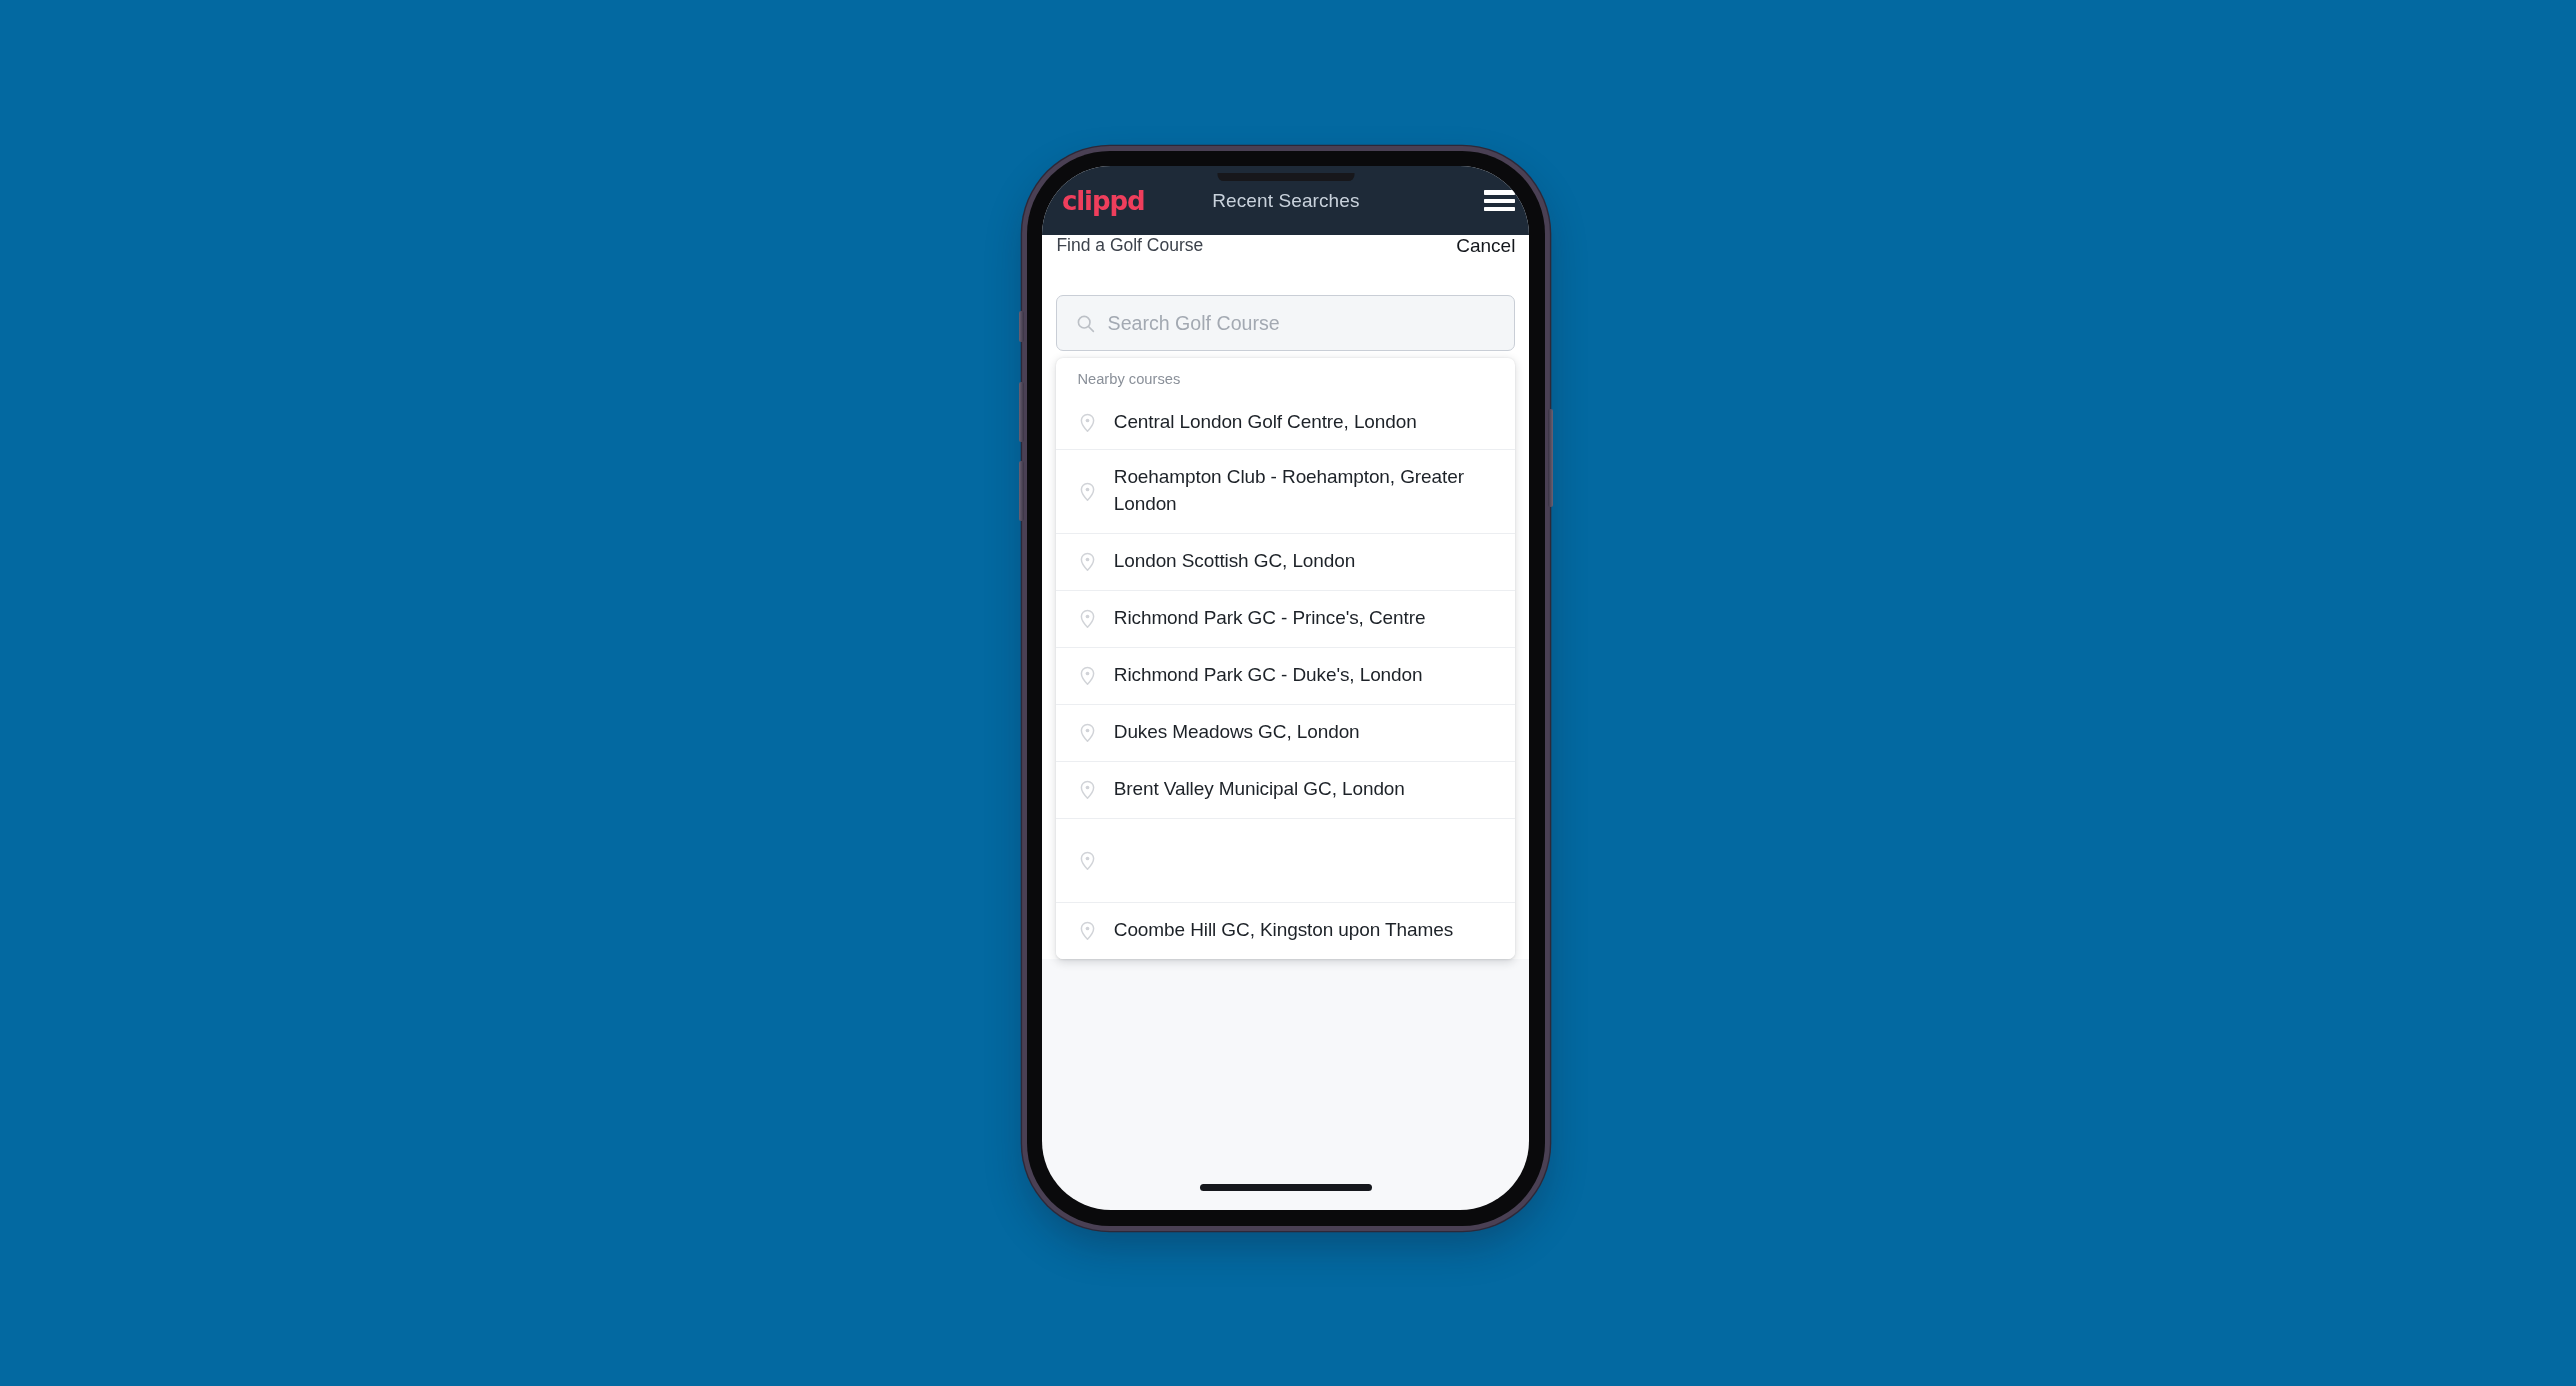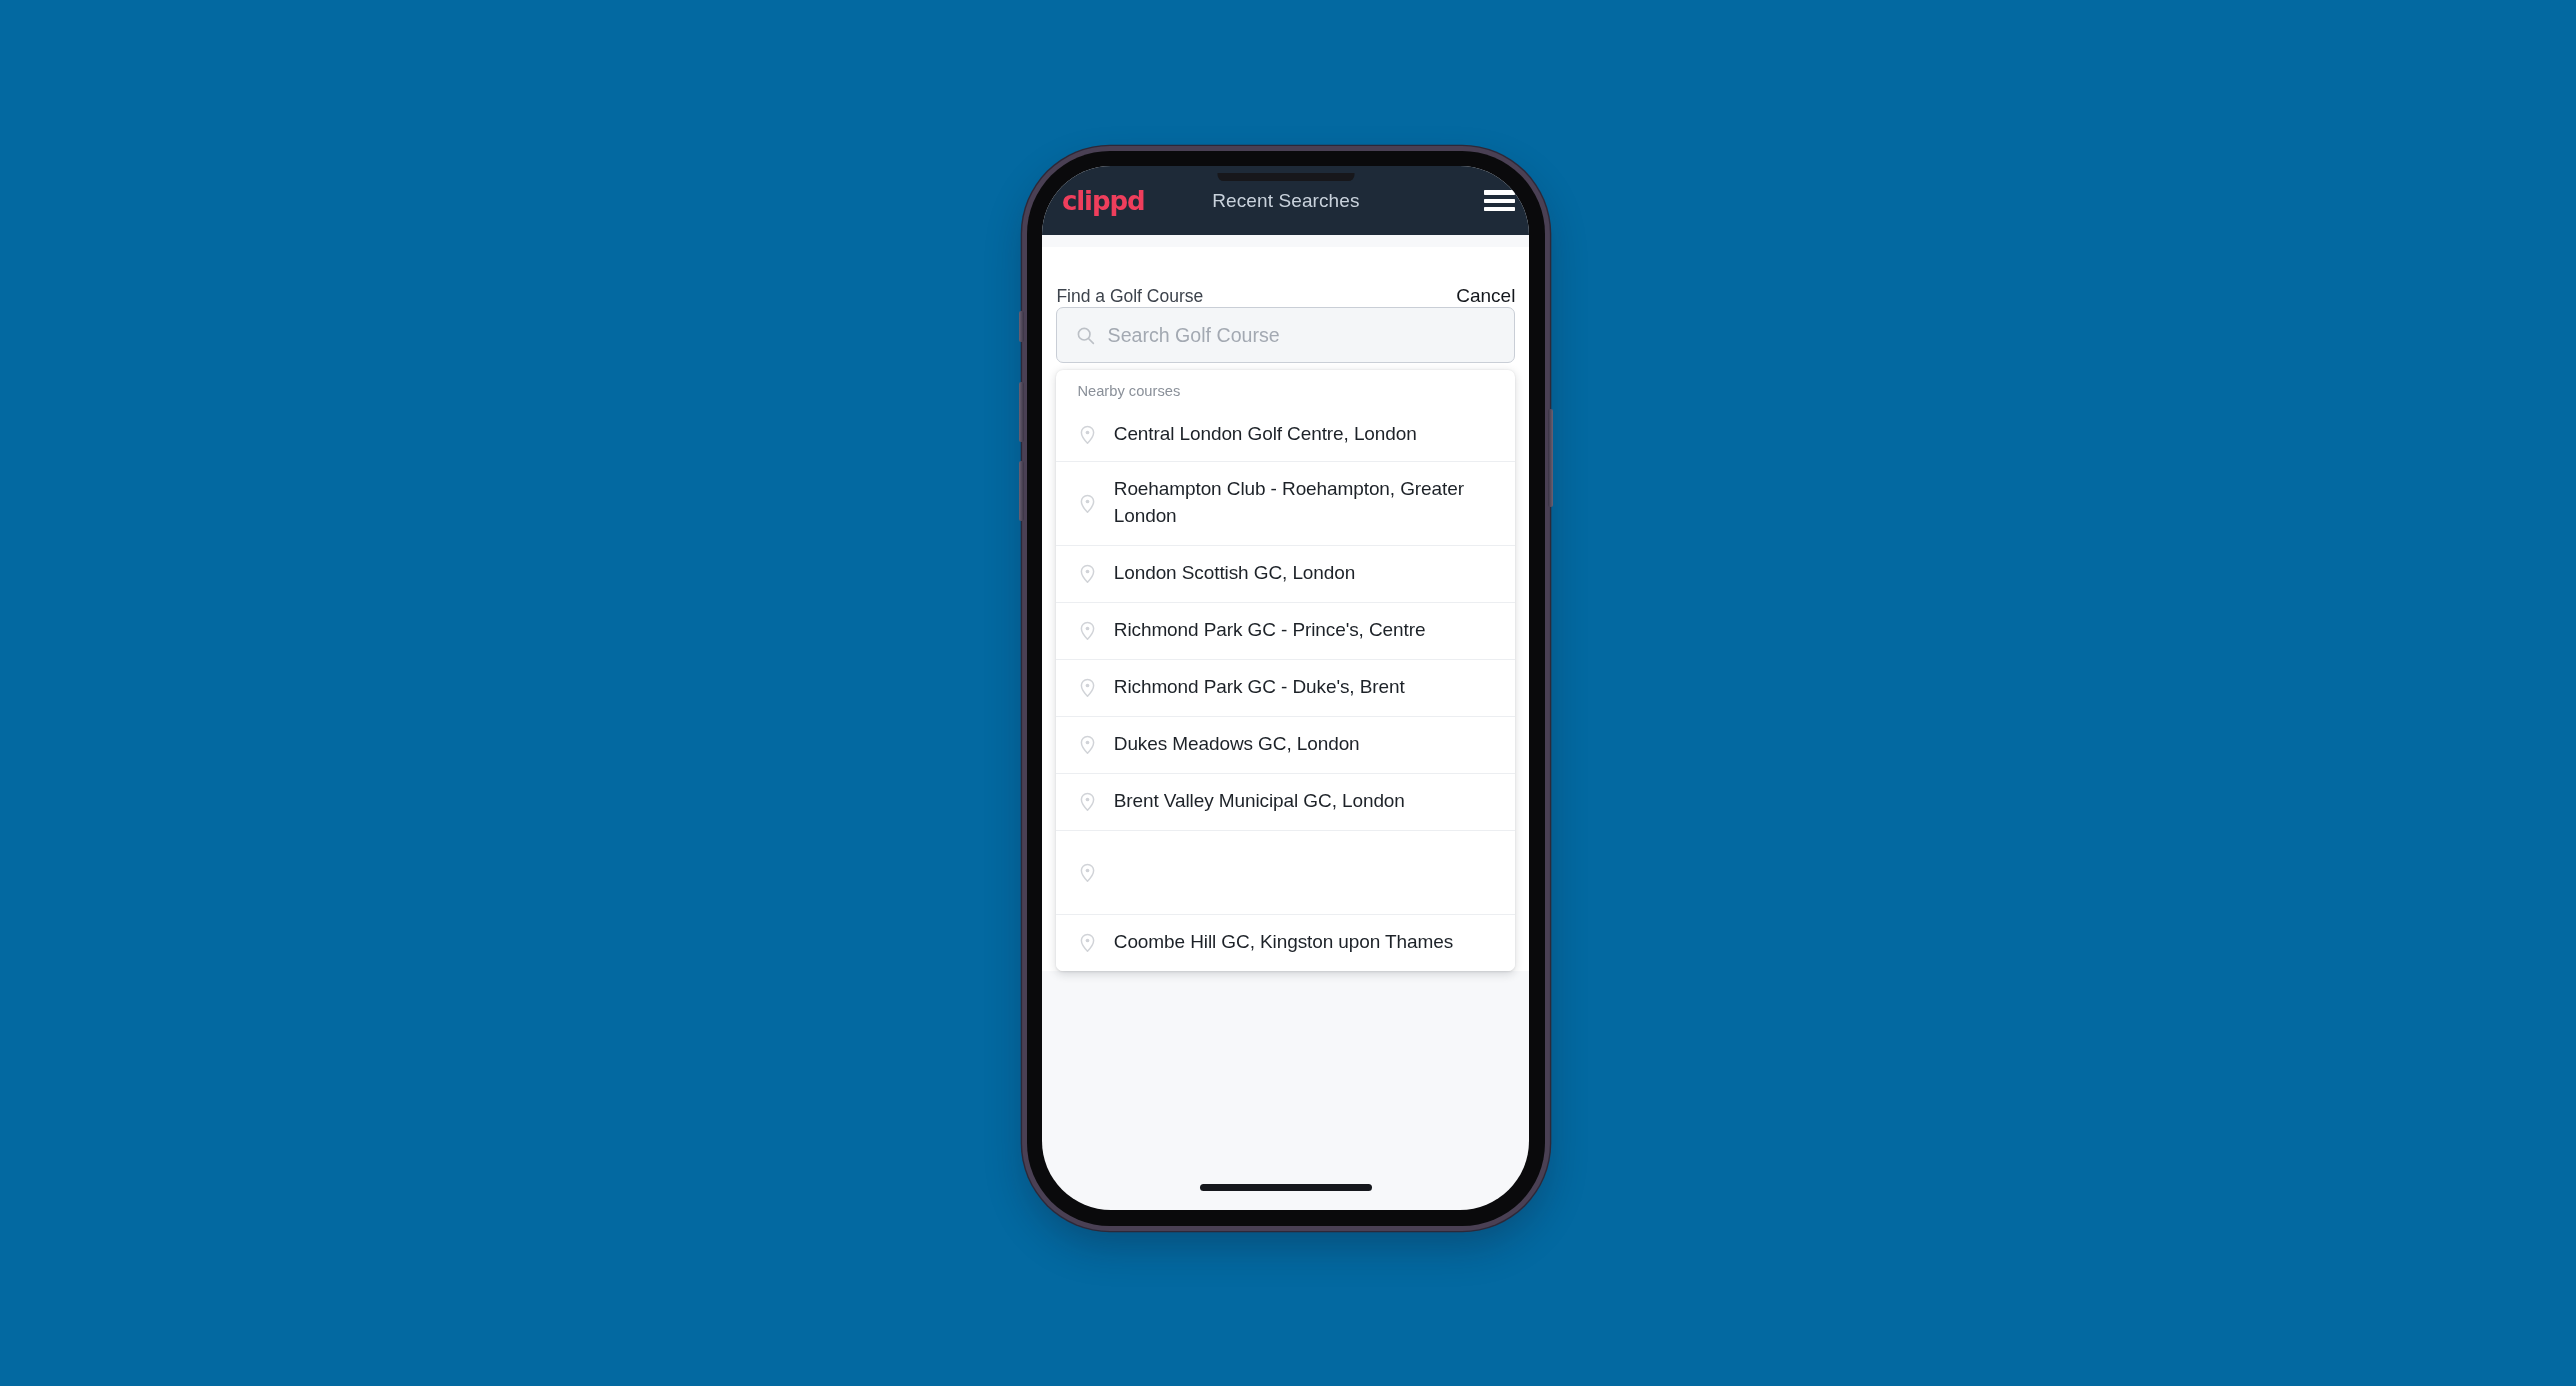--- a/index.html
+++ b/index.html
@@ -118,24 +118,23 @@
   
   .sheet {
     position: relative;
     background: #ffffff;
     padding: 0 14px;
     z-index: 10;
   }
 
   .sheet-head {
     display: flex;
-    align-items: flex-end;
+    align-items: flex-start;
     justify-content: space-between;
     height: 60px;
-    margin-top: 12px;
   }
   .sheet-title {
     font-size: 17.5px;
     color: #3d434c;
   }
   .cancel-btn {
     font-size: 19px;
     color: #14171c;
     cursor: pointer;
   }
@@ -291,21 +290,21 @@
                   <path d="M12 22s7-7.1 7-12.2A7 7 0 0 0 5 9.8C5 14.9 12 22 12 22z" stroke="#9aa0a9" stroke-width="1.7" stroke-linejoin="round"></path>
                   <circle cx="12" cy="9.7" r="2.1" fill="#9aa0a9"></circle>
                 </svg>
                 <div class="result-text">Richmond Park GC - Prince's, Centre</div>
               </div>
               <div class="result-row">
                 <svg class="pin-icon" viewBox="0 0 24 24" fill="none">
                   <path d="M12 22s7-7.1 7-12.2A7 7 0 0 0 5 9.8C5 14.9 12 22 12 22z" stroke="#9aa0a9" stroke-width="1.7" stroke-linejoin="round"></path>
                   <circle cx="12" cy="9.7" r="2.1" fill="#9aa0a9"></circle>
                 </svg>
-                <div class="result-text">Richmond Park GC - Duke's, Brent</div>
+                <div class="result-text">Richmond Park GC - Duke's, London</div>
               </div>
               <div class="result-row">
                 <svg class="pin-icon" viewBox="0 0 24 24" fill="none">
                   <path d="M12 22s7-7.1 7-12.2A7 7 0 0 0 5 9.8C5 14.9 12 22 12 22z" stroke="#9aa0a9" stroke-width="1.7" stroke-linejoin="round"></path>
                   <circle cx="12" cy="9.7" r="2.1" fill="#9aa0a9"></circle>
                 </svg>
                 <div class="result-text">Dukes Meadows GC, London</div>
               </div>
               <div class="result-row">
                 <svg class="pin-icon" viewBox="0 0 24 24" fill="none">

